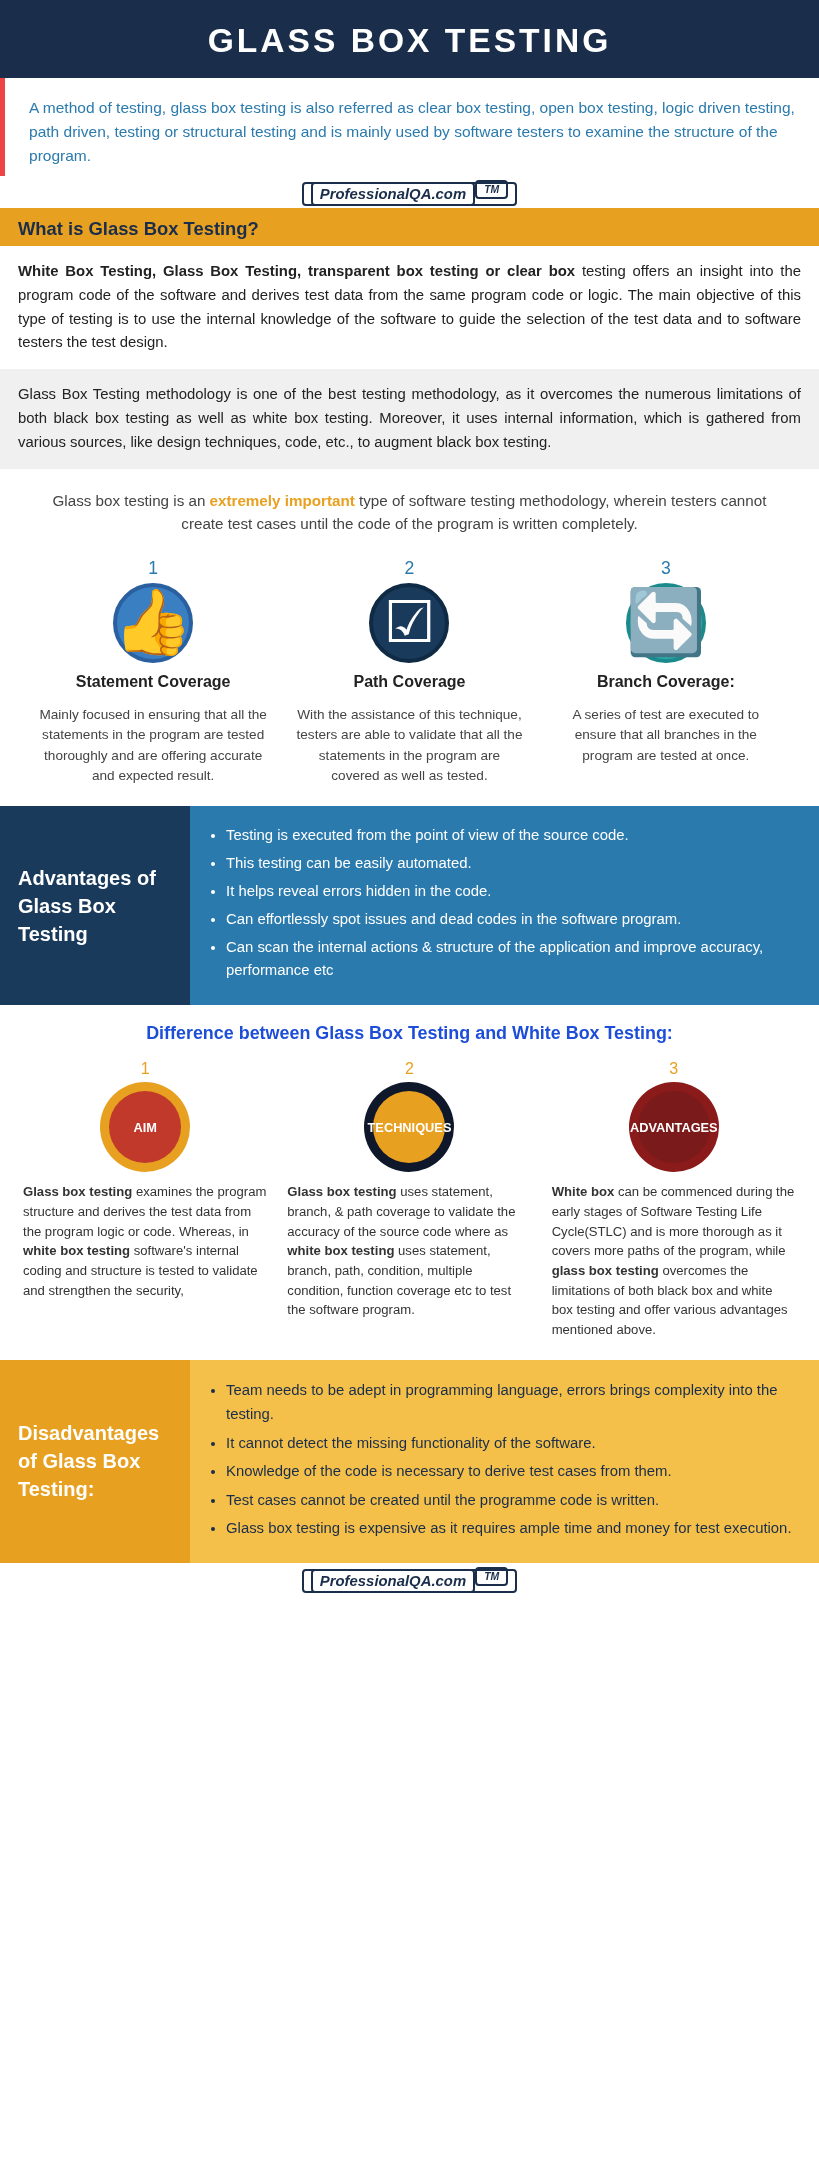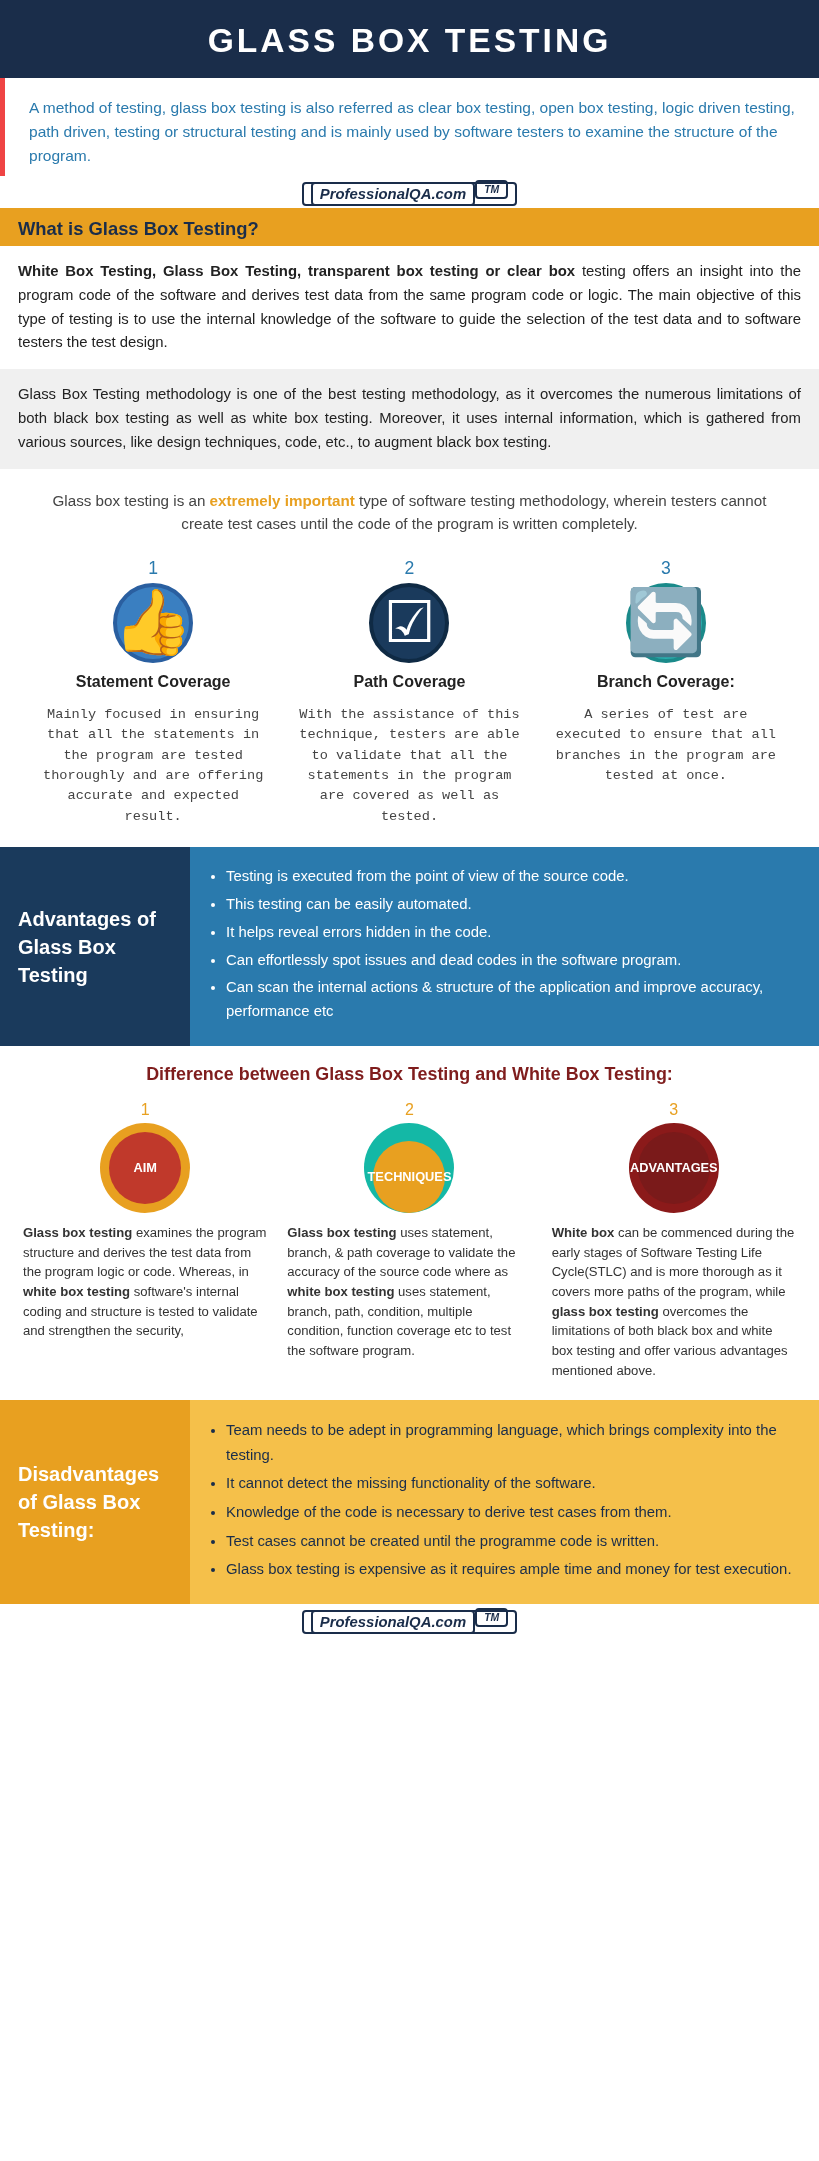--- a/index.html
+++ b/index.html
@@ -155,21 +155,21 @@
       font-size: 1em;
       font-family: Arial, sans-serif;
       color: #222;
       margin-bottom: 14px;
       font-weight: bold;
     }
     .technique-item p {
       font-size: 0.85em;
       line-height: 1.5;
       color: #444;
-      font-family: Liberation Mono, monospace;
+      font-family: Liberation Sans, sans-serif;
       text-align: center;
     }
 
     
     .advantages-section {
       display: flex;
       background: #1a3a5c;
       min-height: 180px;
     }
     .advantages-left {
@@ -206,21 +206,21 @@
       color: #fff;
     }
 
     
     .difference-section {
       background: #fff;
       padding: 18px 18px 10px;
       text-align: center;
     }
     .difference-section h2 {
-      color: #7f1d1d;
+      color: #1d4ed8;
       font-size: 1.12em;
       font-family: Arial, sans-serif;
       font-weight: bold;
       margin-bottom: 16px;
     }
     .diff-row {
       display: flex;
       justify-content: space-around;
       align-items: flex-start;
       gap: 10px;
@@ -240,21 +240,21 @@
     .diff-circle-outer {
       width: 90px;
       height: 90px;
       border-radius: 50%;
       margin: 0 auto 10px;
       display: flex;
       align-items: center;
       justify-content: center;
     }
     .outer-orange { background: #e8a020; }
-    .outer-orange2 { background: #14b8a6; align-items: flex-end; }
+    .outer-orange2 { background: #0f172a; }
     .outer-red { background: #8b1a1a; }
 
     .diff-circle-inner {
       width: 72px;
       height: 72px;
       border-radius: 50%;
       display: flex;
       align-items: center;
       justify-content: center;
       color: #fff;
@@ -447,21 +447,21 @@
 
   </div>
 </div>
 
 <div class="disadvantages-section">
   <div class="disadvantages-left">
     <h2>Disadvantages of Glass Box Testing:</h2>
   </div>
   <div class="disadvantages-right">
     <ul>
-      <li>Team needs to be adept in programming language, which brings complexity into the testing.</li>
+      <li>Team needs to be adept in programming language, errors brings complexity into the testing.</li>
       <li>It cannot detect the missing functionality of the software.</li>
       <li>Knowledge of the code is necessary to derive test cases from them.</li>
       <li>Test cases cannot be created until the programme code is written.</li>
       <li>Glass box testing is expensive as it requires ample time and money for test execution.</li>
     </ul>
   </div>
 </div>
 
 <div class="footer-brand">
   <span>

